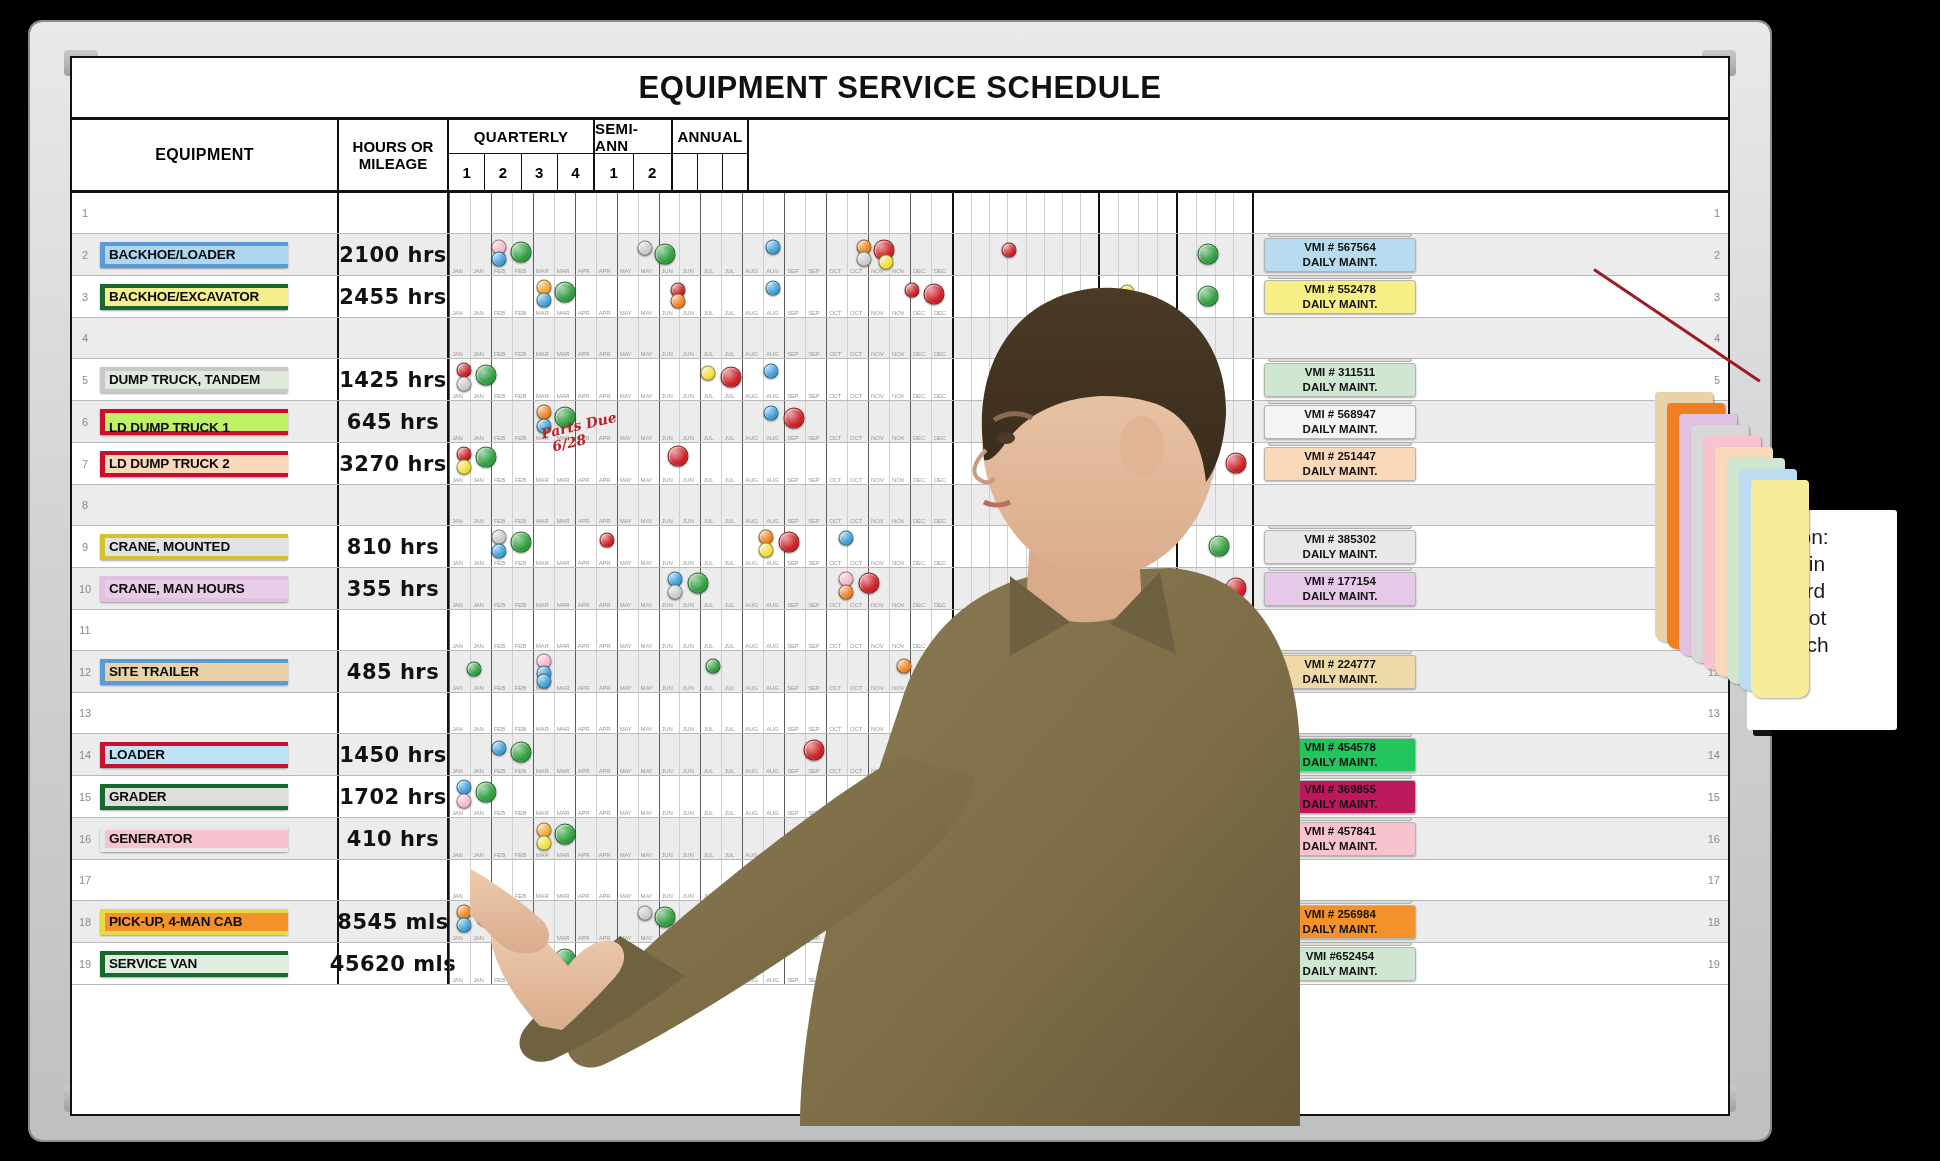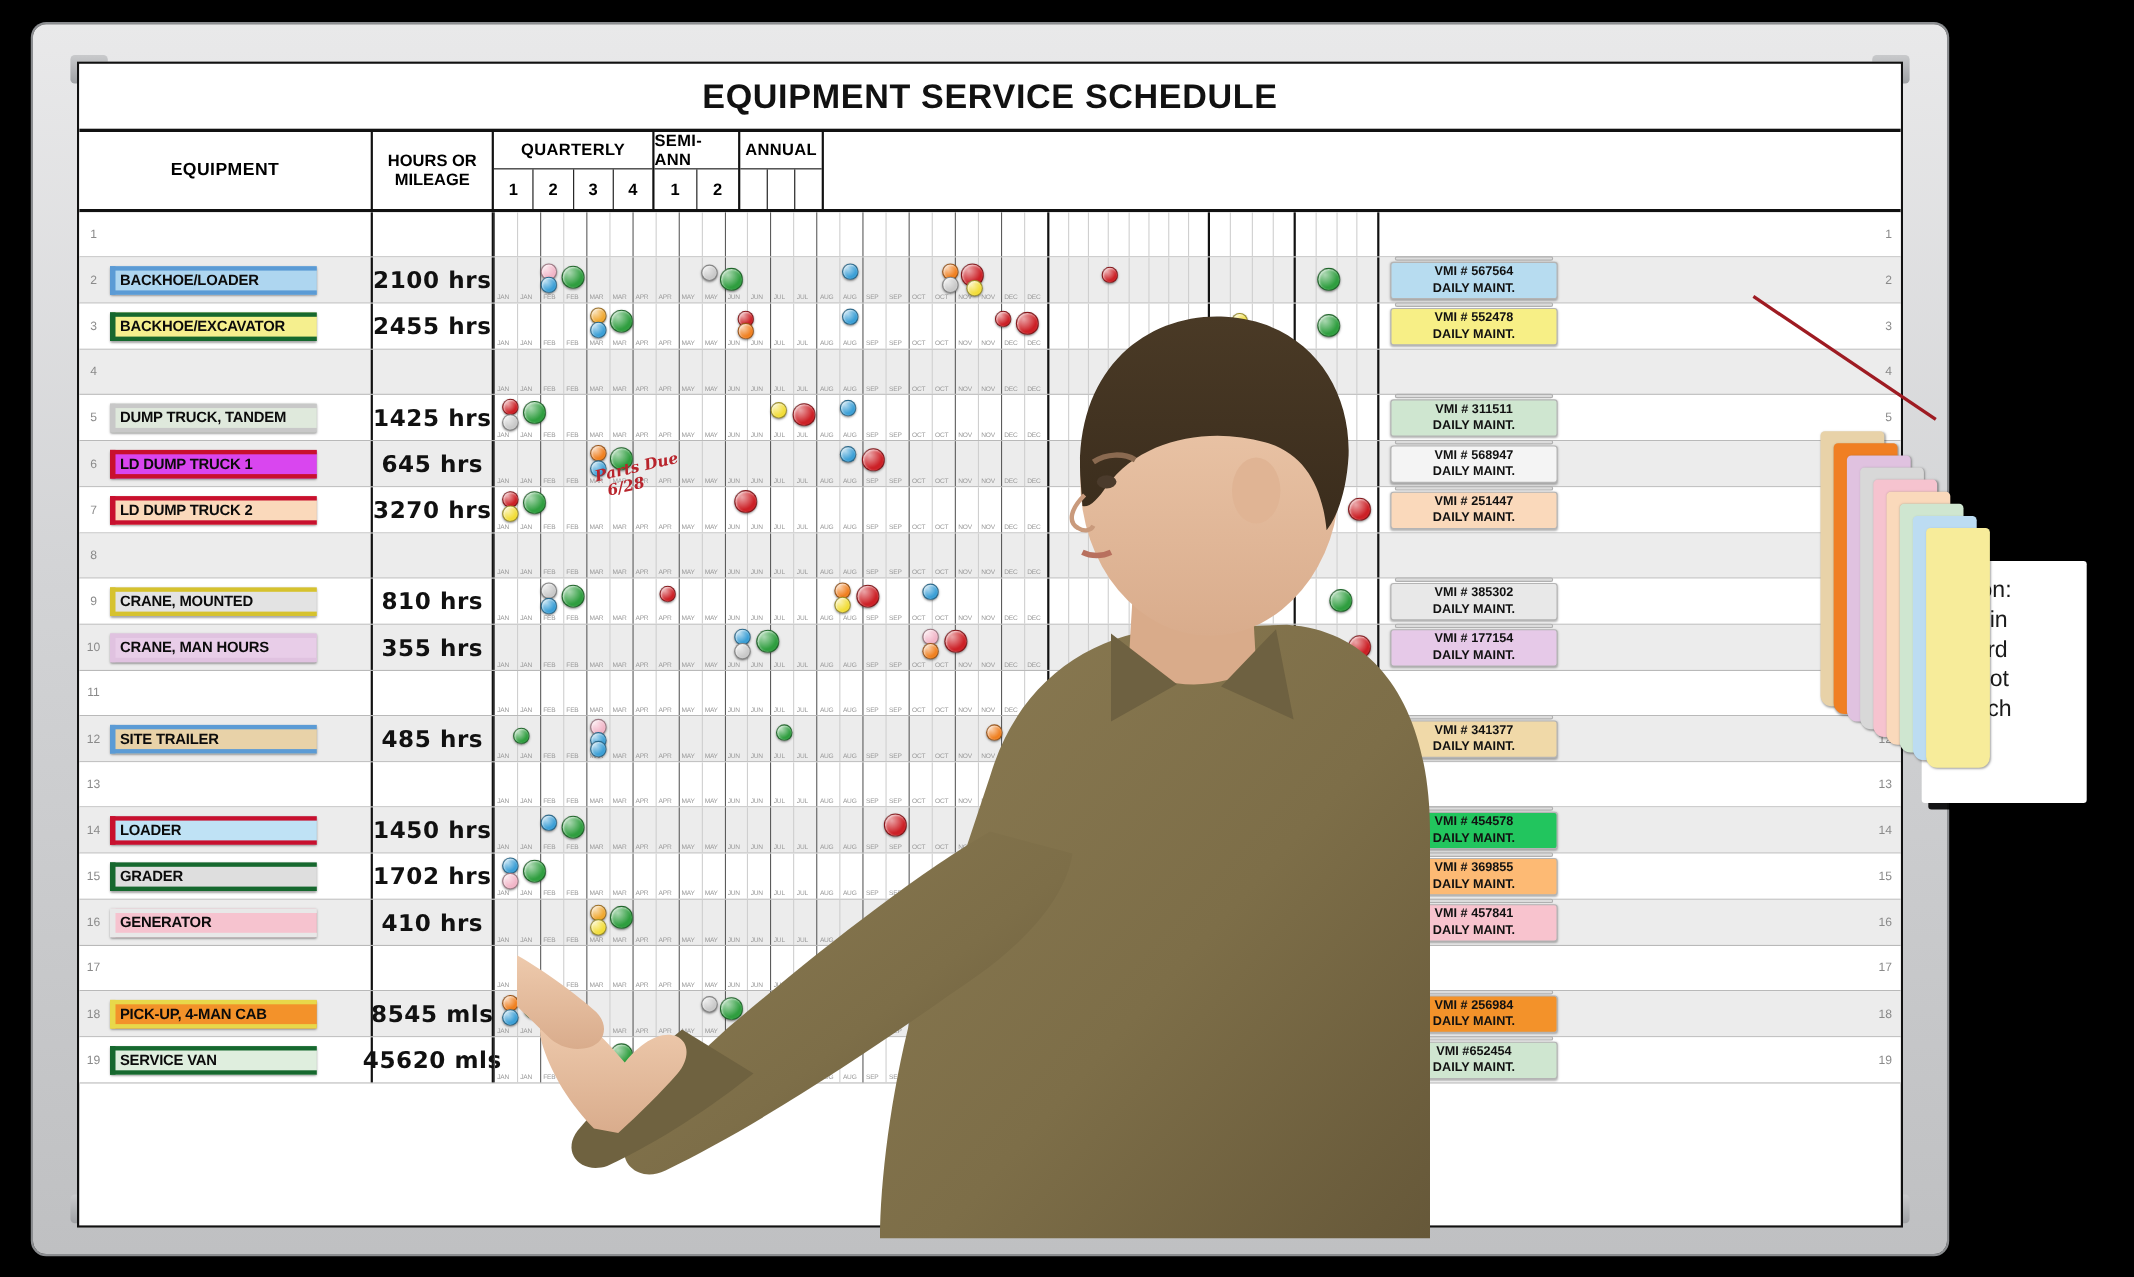--- a/index.html
+++ b/index.html
@@ -747,21 +747,21 @@
               <span class="slot-top"></span>
               <span>VMI # 311511</span>
               <span>DAILY MAINT.</span>
             </div>
             <span class="notes-rownum">5</span>
           </div>
         </div>
         <div class="row shade">
           <div class="c-eq">
             <div class="rownum">6</div>
-            <div class="tcard" style="background: #d946ef;">
+            <div class="tcard" style="background: #bef264; align-items: flex-end;">
               <span class="edge-l" style="background: rgb(200, 16, 46);"></span>
               <span class="edge-t" style="background: rgb(200, 16, 46);"></span>
               <span class="edge-b" style="background: rgb(200, 16, 46);"></span>
               <span style="position: relative; z-index: 2;">LD DUMP TRUCK 1</span>
             </div>
           </div>
           <div class="c-hrs">
             <span class="hrs-txt">645  hrs</span>
           </div>
           <div class="c-mon">
@@ -1574,21 +1574,21 @@
           <div class="c-ann">
             <div class="hcell"></div>
             <div class="hcell"></div>
             <div class="hcell"></div>
             <div class="hcell"></div>
             <span class="dot big" style="left: 78%; top: 48%; background: radial-gradient(circle at 32% 28%, rgba(255, 255, 255, 0.6), rgb(204, 32, 38) 62%, rgb(204, 32, 38)) rgb(204, 32, 38); border: 1px solid rgba(0, 0, 0, 0.35);"></span>
           </div>
           <div class="c-notes">
             <div class="vmi" style="background: rgb(240, 217, 168);">
               <span class="slot-top"></span>
-              <span>VMI # 341377</span>
+              <span>VMI # 224777</span>
               <span>DAILY MAINT.</span>
             </div>
             <span class="notes-rownum">12</span>
           </div>
         </div>
         <div class="row white spacer">
           <div class="c-eq">
             <div class="rownum">13</div>
           </div>
           <div class="c-hrs"></div>
@@ -1922,21 +1922,21 @@
             <div class="hcell"></div>
             <div class="hcell"></div>
           </div>
           <div class="c-ann">
             <div class="hcell"></div>
             <div class="hcell"></div>
             <div class="hcell"></div>
             <div class="hcell"></div>
           </div>
           <div class="c-notes">
-            <div class="vmi" style="background: #fdba74; text-align: center;">
+            <div class="vmi" style="background: #be185d; text-align: center;">
               <span class="slot-top"></span>
               <span>VMI # 369855</span>
               <span>DAILY MAINT.</span>
             </div>
             <span class="notes-rownum">15</span>
           </div>
         </div>
         <div class="row shade">
           <div class="c-eq">
             <div class="rownum">16</div>

